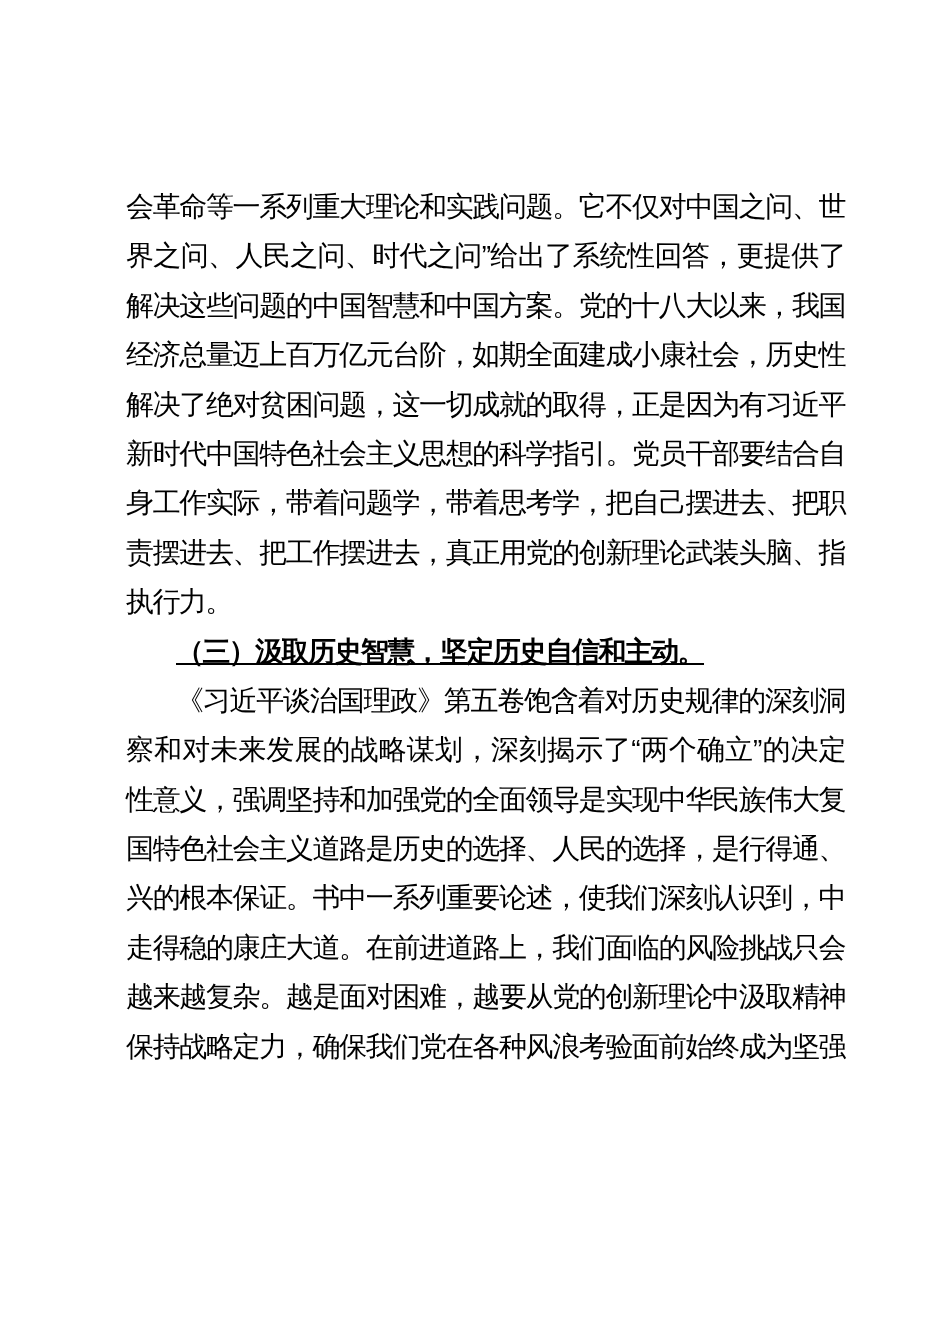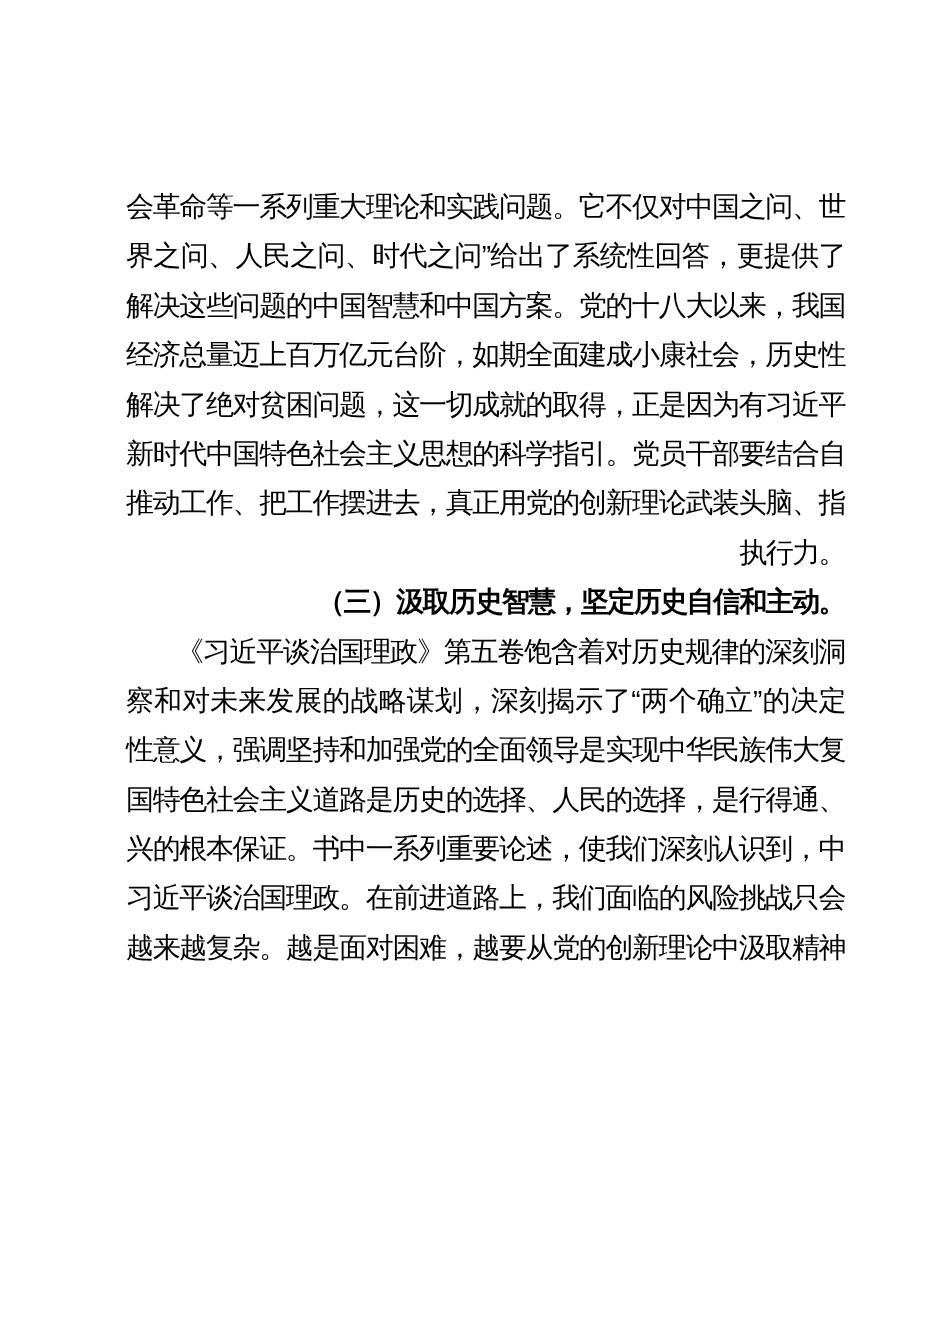--- a/index.html
+++ b/index.html
@@ -25,52 +25,55 @@
     top: 182px;
     width: 719px;
     color: #000000;
     font-size: 28px;
     letter-spacing: -1.6px;
     line-height: 49.4px;
   }
   .ln {
     height: 49.4px;
     white-space: nowrap;
-    text-align: right;
+    text-align: left;
   }
   
   .j {
     text-align: justify;
     text-align-last: justify;
   }
   
   .ind {
     text-indent: 50px;
   }
   
   .h {
     font-weight: 700;
     text-indent: 50px;
+    text-decoration: underline;
   }
 </style>
 </head>
 <body>
 
 <div class="page">
   <div class="content">
     <div class="ln j">会革命等一系列重大理论和实践问题。它不仅对中国之问、世</div>
     <div class="ln j">界之问、人民之问、时代之问”给出了系统性回答，更提供了</div>
     <div class="ln j">解决这些问题的中国智慧和中国方案。党的十八大以来，我国</div>
     <div class="ln j">经济总量迈上百万亿元台阶，如期全面建成小康社会，历史性</div>
     <div class="ln j">解决了绝对贫困问题，这一切成就的取得，正是因为有习近平</div>
     <div class="ln j">新时代中国特色社会主义思想的科学指引。党员干部要结合自</div>
-    <div class="ln j">推动工作、把工作摆进去，真正用党的创新理论武装头脑、指</div>
+    <div class="ln j">身工作实际，带着问题学，带着思考学，把自己摆进去、把职</div>
+    <div class="ln j">责摆进去、把工作摆进去，真正用党的创新理论武装头脑、指</div>
     <div class="ln">执行力。</div>
     <div class="ln h">（三）汲取历史智慧，坚定历史自信和主动。</div>
     <div class="ln j ind">《习近平谈治国理政》第五卷饱含着对历史规律的深刻洞</div>
     <div class="ln j">察和对未来发展的战略谋划，深刻揭示了“两个确立”的决定</div>
     <div class="ln j">性意义，强调坚持和加强党的全面领导是实现中华民族伟大复</div>
     <div class="ln j">国特色社会主义道路是历史的选择、人民的选择，是行得通、</div>
     <div class="ln j">兴的根本保证。书中一系列重要论述，使我们深刻认识到，中</div>
-    <div class="ln j">习近平谈治国理政。在前进道路上，我们面临的风险挑战只会</div>
+    <div class="ln j">走得稳的康庄大道。在前进道路上，我们面临的风险挑战只会</div>
     <div class="ln j">越来越复杂。越是面对困难，越要从党的创新理论中汲取精神</div>
+    <div class="ln j">保持战略定力，确保我们党在各种风浪考验面前始终成为坚强</div>
   </div>
 </div>
 
 </body></html>

